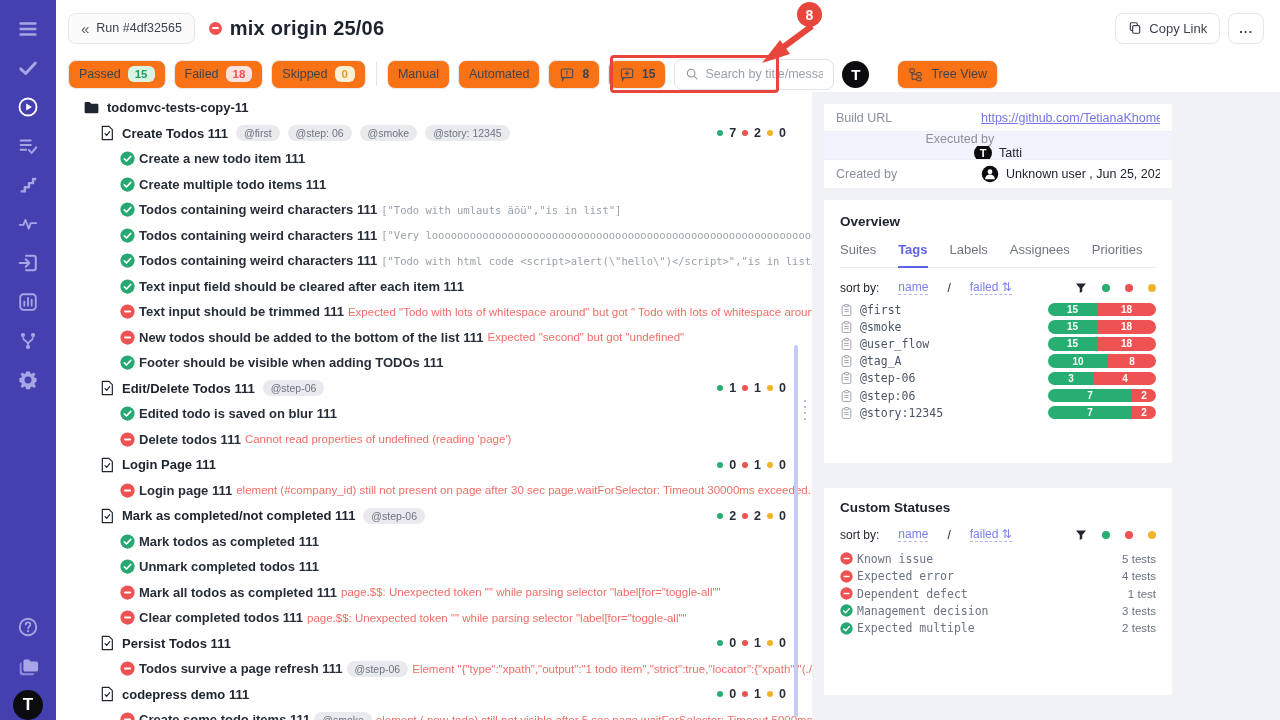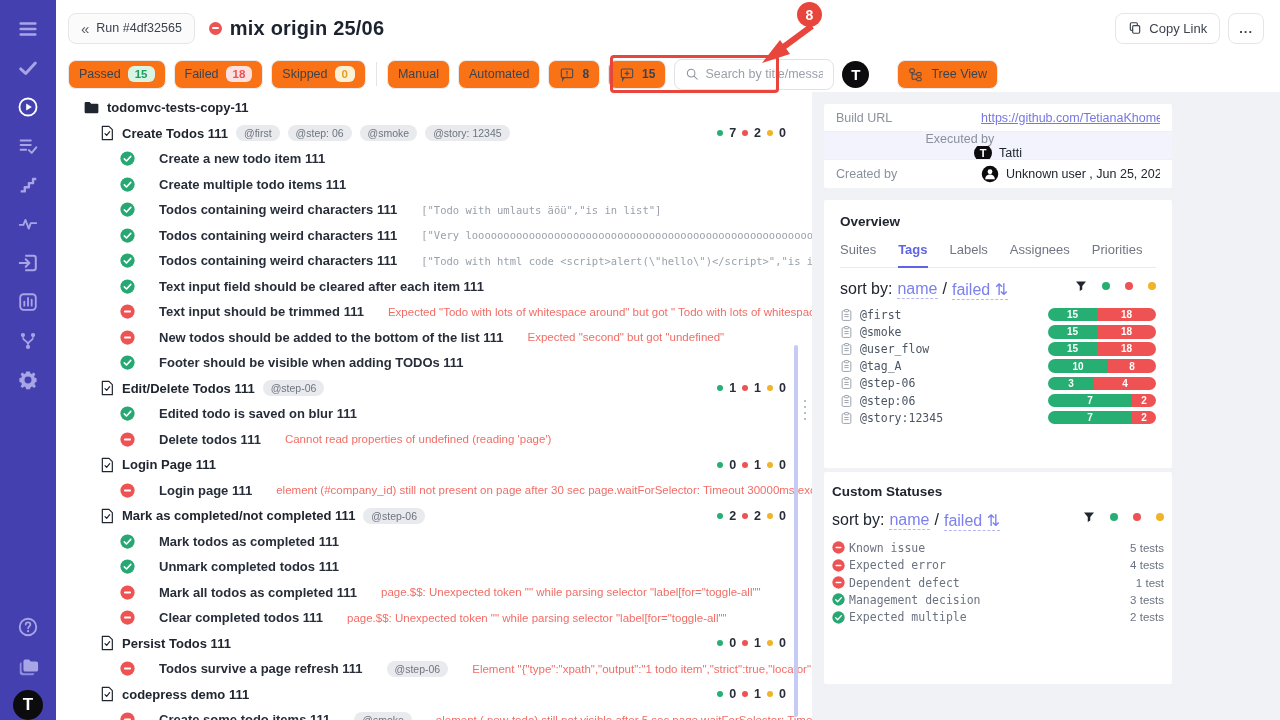--- a/index.html
+++ b/index.html
@@ -50,21 +50,21 @@
   .content { position:absolute; top:92px; left:0; width:1224px; height:628px; display:flex; }
   .tree-pane { width:756px; height:628px; background:#fff; overflow:hidden; padding-top:3px; position:relative; }
   .right-panel { width:468px; height:628px; background:#f1f2f5; padding:0 0 0 12px; overflow:hidden; }
 
   
   .trow { display:flex; align-items:center; height:25.5px; white-space:nowrap; overflow:hidden; padding-right:26px; }
   .trow .spacer { flex:1; }
   .folder-row { padding-left:28px; gap:8px; font-size:13px; font-weight:bold; color:#20262f; }
   .suite-row { padding-left:44px; gap:8px; cursor:pointer; }
   .suite-row .title { font-size:13px; font-weight:bold; color:#20262f; }
-  .test-row { padding-left:64px; gap:24px; cursor:pointer; }
+  .test-row { padding-left:64px; gap:4px; cursor:pointer; }
   .test-row .title { font-size:13px; font-weight:600; color:#272e39; }
   .tagchip { background:#e9eaed; color:#6d7480; font-size:10.5px; border-radius:9px; padding:2px 8px; flex:none; }
   .note { font-family:"DejaVu Sans Mono", monospace; font-size:10.5px; color:#9aa1ab; }
   .errtxt { font-size:11.5px; color:#f26d66; }
   .counts { display:flex; align-items:center; gap:6px; font-size:12.5px; font-weight:bold; color:#272e39; flex:none; }
   .dot { width:6px; height:6px; border-radius:50%; display:inline-block; }
   .dot.g { background:#27ae72; } .dot.r { background:#ee5253; } .dot.y { background:#f0b429; }
   .sticon { width:15px; height:15px; flex:none; }
   .suiteicon { width:14px; height:16px; flex:none; }
   .foldericon { width:15px; height:13px; flex:none; }
@@ -81,33 +81,33 @@
   .info-value { color:#20262f; display:flex; align-items:center; gap:7px; overflow:hidden; white-space:nowrap; }
   .info-value a { color:#7577e3; text-decoration:underline; font-size:12.5px; }
   .mini-avatar { width:18px; height:18px; border-radius:50%; background:#0c0c0e; color:#fff; font-size:11px; font-weight:bold; display:flex; align-items:center; justify-content:center; flex:none; }
   .user-glyph { width:18px; height:18px; flex:none; }
 
   .ov-card { margin-top:12px; padding:14px 16px 42px; }
   .card-title { font-size:13.5px; font-weight:bold; color:#20262f; }
   .tabs { display:flex; gap:22px; margin-top:13px; border-bottom:1px solid #e8eaee; }
   .tab { font-size:13px; color:#6f7681; padding-bottom:9px; cursor:pointer; }
   .tab.active { color:#5f63e8; font-weight:bold; border-bottom:2px solid #5f63e8; margin-bottom:-1px; }
-  .sortrow { display:flex; align-items:flex-start; margin-top:12px; font-size:16px; color:#20262f; gap:5px; }
+  .sortrow { display:flex; align-items:center; margin-top:12px; font-size:12px; color:#20262f; gap:19px; }
   .sortlink { color:#7b80ee; border-bottom:1px dashed #b3b7f2; cursor:pointer; }
   .sorticons { margin-left:auto; display:flex; align-items:center; gap:15px; }
   .sorticons .dot { width:8px; height:8px; cursor:pointer; }
   .funnel { width:12px; height:12px; cursor:pointer; }
   .tagrow { display:flex; align-items:center; height:17.2px; gap:7px; font-family:"DejaVu Sans Mono", monospace; font-size:11.5px; color:#4b5563; }
   .tagrow .clip { width:13px; height:14px; flex:none; }
   .bar { width:108px; height:13.5px; border-radius:7px; overflow:hidden; display:flex; flex:none; margin-left:auto; }
   .bar span { color:#fff; font-size:10px; font-weight:bold; display:flex; align-items:center; justify-content:center; font-family:"Liberation Sans", sans-serif; }
   .bar .p { background:#27ae72; } .bar .f { background:#ee5253; }
   .taglist { margin-top:6px; }
 
-  .cs-card { margin-top:4px; padding:12px 8px 58px; }
+  .cs-card { margin-top:25px; padding:12px 16px 58px; }
   .csrow { display:flex; align-items:center; height:17.3px; gap:4px; font-family:"DejaVu Sans Mono", monospace; font-size:11.5px; color:#6b7280; }
   .csrow .cnt { margin-left:auto; font-family:"Liberation Sans", sans-serif; font-size:11.5px; color:#6b7280; }
   .cslist { margin-top:8px; }
   .csicon { width:13px; height:13px; flex:none; }
 
   
   .ann-box { position:absolute; left:610px; top:55px; width:169px; height:38px; border:3px solid #e8453c; border-radius:4px; pointer-events:none; z-index:50; }
   .ann-badge { position:absolute; left:797px; top:2px; width:25px; height:25px; border-radius:50%; background:#e8453c; color:#fff; font-size:14px; font-weight:bold; display:flex; align-items:center; justify-content:center; z-index:51; }
   .ann-arrow { position:absolute; left:750px; top:22px; width:70px; height:45px; z-index:51; pointer-events:none; }
 </style>

